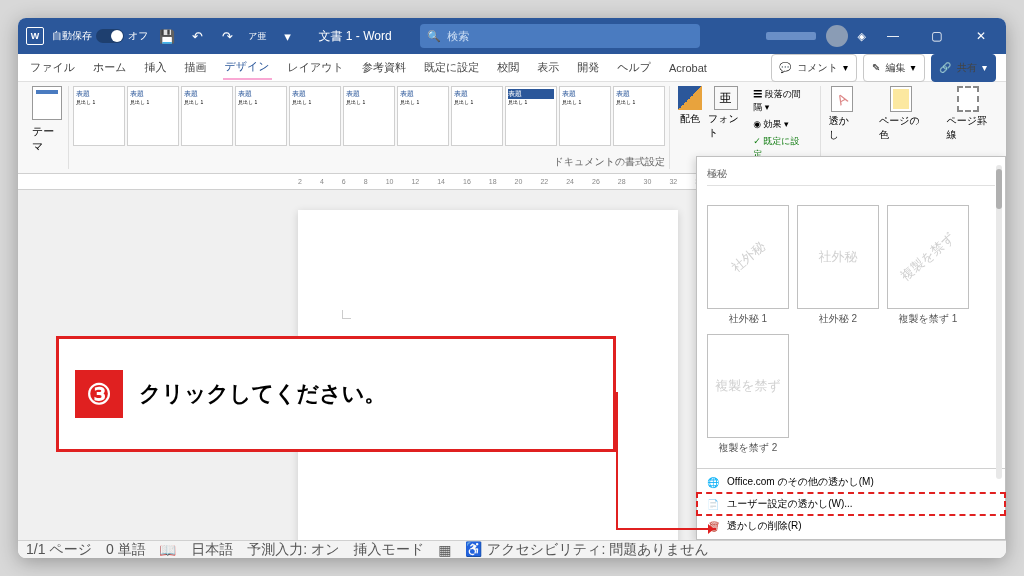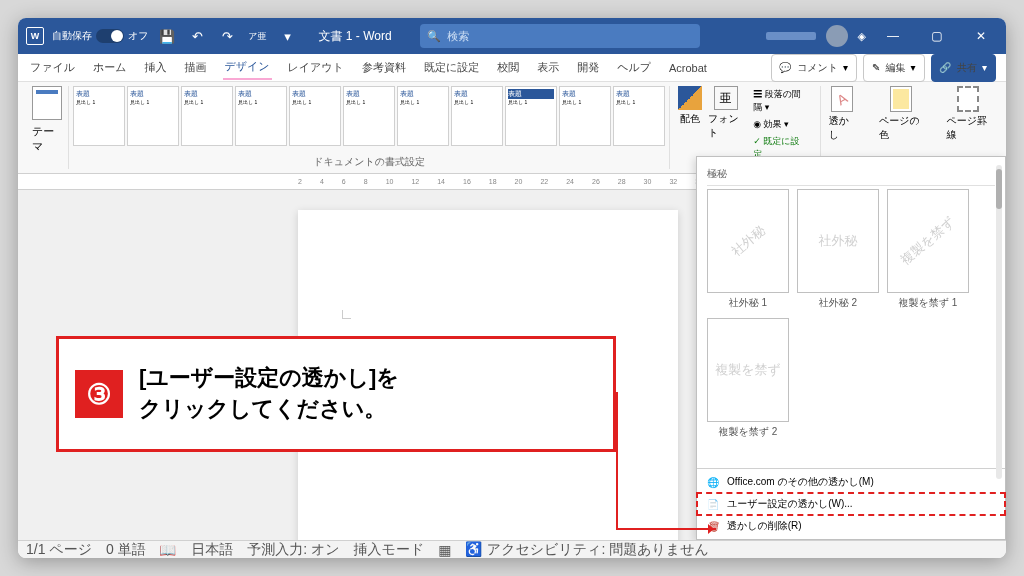--- a/index.html
+++ b/index.html
@@ -23,40 +23,40 @@
 .rbtn{border:1px solid #c8c8c8;border-radius:4px;padding:2px 8px;font-size:10px;display:flex;align-items:center;gap:3px}
 .rbtn.share{background:#2b579a;color:#fff;border-color:#2b579a}
 .ribbon-content{height:92px;background:#f8f8f8;display:flex;border-bottom:1px solid #d0d0d0;padding:4px 8px}
 .theme-section{display:flex;gap:4px;flex-direction:column;align-items:center;padding:0 6px;border-right:1px solid #e0e0e0}
 .theme-icon{width:30px;height:34px;border:1px solid #999;background:#fff;position:relative}
 .theme-icon::before{content:"";position:absolute;top:3px;left:3px;right:3px;height:4px;background:#4a7bc0}
 .doc-formats{display:flex;flex-direction:column;flex:1;padding:0 4px;border-right:1px solid #e0e0e0}
 .format-row{display:flex;gap:2px;flex:1}
 .format-card{width:52px;height:60px;border:1px solid #d0d0d0;background:#fff;padding:2px;font-size:5px;overflow:hidden;cursor:pointer}
 .format-card .fh{color:#2b579a;font-size:7px}
-.format-label{text-align:center;font-size:10px;color:#666;padding-top:2px}
+.format-label{text-align:right;font-size:10px;color:#666;padding-top:2px}
 .rsection{display:flex;flex-direction:column;align-items:center;padding:0 8px;border-right:1px solid #e0e0e0;font-size:10px;gap:2px}
 .rsection-row{display:flex;gap:6px}
 .color-sq{width:24px;height:24px;background:linear-gradient(135deg,#2b579a 50%,#e8a33d 50%)}
 .font-sq{width:24px;height:24px;border:1px solid #999;display:flex;align-items:center;justify-content:center;font-size:12px}
 .opts{display:flex;flex-direction:column;font-size:9px;gap:4px;padding:2px 4px}
 .page-items{display:flex;gap:24px}
 .pitem{display:flex;flex-direction:column;align-items:center;gap:2px;cursor:pointer}
 .picon{width:22px;height:26px;border:1px solid #999;background:#fff;position:relative}
 .wmark-icon::after{content:"A";position:absolute;top:50%;left:50%;transform:translate(-50%,-50%) rotate(-30deg);color:#d88;font-size:14px}
 .pcolor-icon::before{content:"";position:absolute;inset:2px;background:#fce8a0}
 .pborder-icon{border:2px dashed #888}
 .ruler{height:16px;background:#fff;border-bottom:1px solid #d0d0d0;display:flex;align-items:center;font-size:7px;color:#888;padding-left:280px;gap:18px;position:relative}
 .doc-area{position:absolute;top:172px;left:0;right:0;bottom:18px;background:#f0f0f0;overflow:hidden}
 .page{position:absolute;left:280px;top:20px;width:380px;height:500px;background:#fff;box-shadow:0 2px 8px rgba(0,0,0,.15)}
 .page::before{content:"";position:absolute;left:44px;top:100px;width:8px;height:8px;border-left:1px solid #ccc;border-bottom:1px solid #ccc}
 .statusbar{position:absolute;bottom:0;left:0;right:0;height:18px;background:#f3f3f3;border-top:1px solid #d0d0d0;display:flex;align-items:center;padding:0 8px;font-size:14px;color:#555;gap:14px}
 .wm-panel{position:absolute;right:0;top:138px;width:310px;bottom:18px;background:#fff;border:1px solid #c0c0c0;box-shadow:-2px 2px 8px rgba(0,0,0,.15);display:flex;flex-direction:column}
 .wm-scroll{flex:1;overflow:hidden;padding:6px 10px}
-.wm-cat{font-size:10px;color:#666;padding:4px 0;border-bottom:1px solid #e0e0e0;margin-bottom:3px}
+.wm-cat{font-size:10px;color:#666;padding:4px 0;border-bottom:1px solid #e0e0e0;margin-bottom:19px}
 .wm-grid{display:flex;gap:8px;margin-bottom:8px}
 .wm-item{display:flex;flex-direction:column;align-items:center;gap:3px;cursor:pointer}
 .wm-thumb{width:82px;height:104px;border:1px solid #c0c0c0;background:#fff;display:flex;align-items:center;justify-content:center;position:relative}
 .wm-text{transform:rotate(-40deg);color:#d0d0d0;font-size:13px;font-weight:500;white-space:nowrap}
 .wm-label{font-size:10px;color:#555}
 .wm-actions{border-top:1px solid #d0d0d0;padding:2px 0}
 .wm-action{display:flex;align-items:center;gap:6px;padding:4px 10px;font-size:10px;cursor:pointer}
 .wm-action.highlighted{outline:2px dashed #e02020;outline-offset:-1px}
 .aicon{width:14px;height:14px;display:inline-flex;align-items:center;justify-content:center;color:#666}
 .callout{position:absolute;left:56px;top:336px;width:560px;height:116px;border:3px solid #e02020;background:#fff;display:flex;align-items:center;padding:8px 16px;gap:16px;z-index:50}
@@ -294,18 +294,17 @@
     <span>挿入モード</span>
     <span>▦</span>
     <span>♿ <span>アクセシビリティ: 問題ありません</span></span>
   </div>
 
 </div>
 
 <div class="callout">
   <div class="callout-num">③</div>
   <div class="callout-text">
-    <div>[ユーザー設定の透かし]を</div>
     <div>クリックしてください。</div>
   </div>
 </div>
 <div class="callout-line"></div>
 <div class="callout-arrow"></div>
 
 </body></html>

